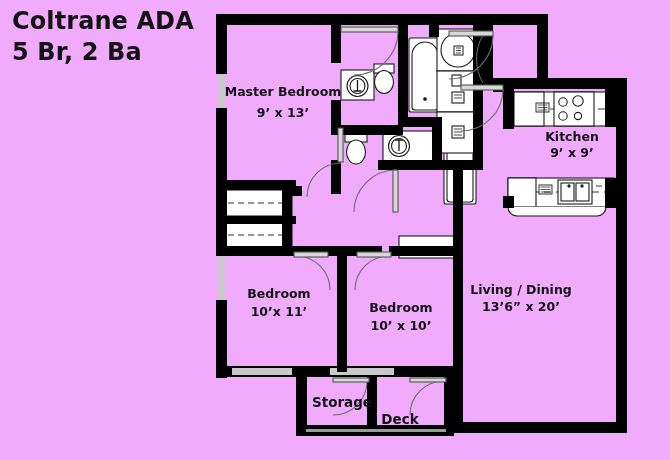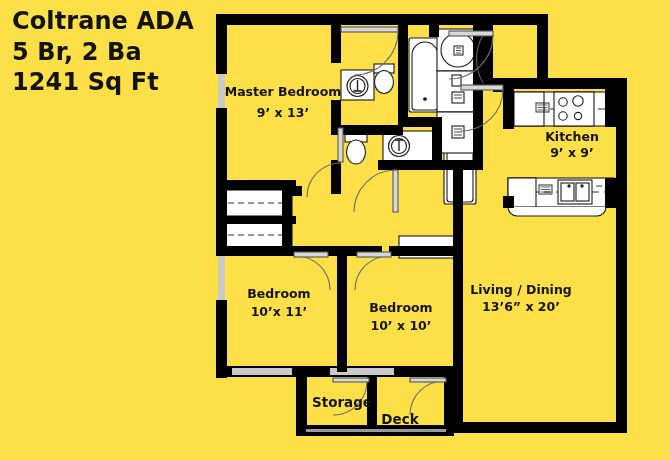--- a/index.html
+++ b/index.html
@@ -1,18 +1,18 @@
 <!DOCTYPE html>
 <html><head>
 <meta charset="utf-8">
 <style>
   html,body{margin:0;padding:0;background:#ffffff;}
   body{width:670px;height:460px;overflow:hidden;
        font-family:"DejaVu Sans","Liberation Sans",sans-serif;color:#111;}
-  #stage{position:relative;width:670px;height:460px;background:#fde047;}
+  #stage{position:relative;width:670px;height:460px;background:#f0abfc;}
   #titleblock{position:absolute;left:12px;top:6px;width:200px;}
   .tline{font-weight:700;line-height:1.28;letter-spacing:.1px;color:#131313;}
   .t1{font-size:24px;}
   .t2{font-size:24px;}
   .t3{font-size:24px;}
   svg{position:absolute;left:0;top:0;}
   .rmname{font-size:12.5px;font-weight:700;fill:#131313;
           font-family:"DejaVu Sans","Liberation Sans",sans-serif;}
   .rmdim{font-size:12.5px;font-weight:700;fill:#131313;
          font-family:"DejaVu Sans","Liberation Sans",sans-serif;}
@@ -20,21 +20,20 @@
        font-family:"DejaVu Sans","Liberation Sans",sans-serif;}
 </style>
 </head>
 <body>
 
 <div id="stage">
 
   <div id="titleblock">
     <div class="tline t1">Coltrane ADA</div>
     <div class="tline t2">5 Br, 2 Ba</div>
-    <div class="tline t3">1241 Sq Ft</div>
   </div>
 
   <svg width="670" height="460" viewBox="0 0 670 460">
 
     <g fill="#fff" stroke="#1a1a1a" stroke-width="1.1">
 
       <g>
         <rect x="341" y="70" width="33" height="30"></rect>
         <circle cx="357.5" cy="86" r="10.5"></circle>
         <circle cx="357.5" cy="86" r="7.5"></circle>

